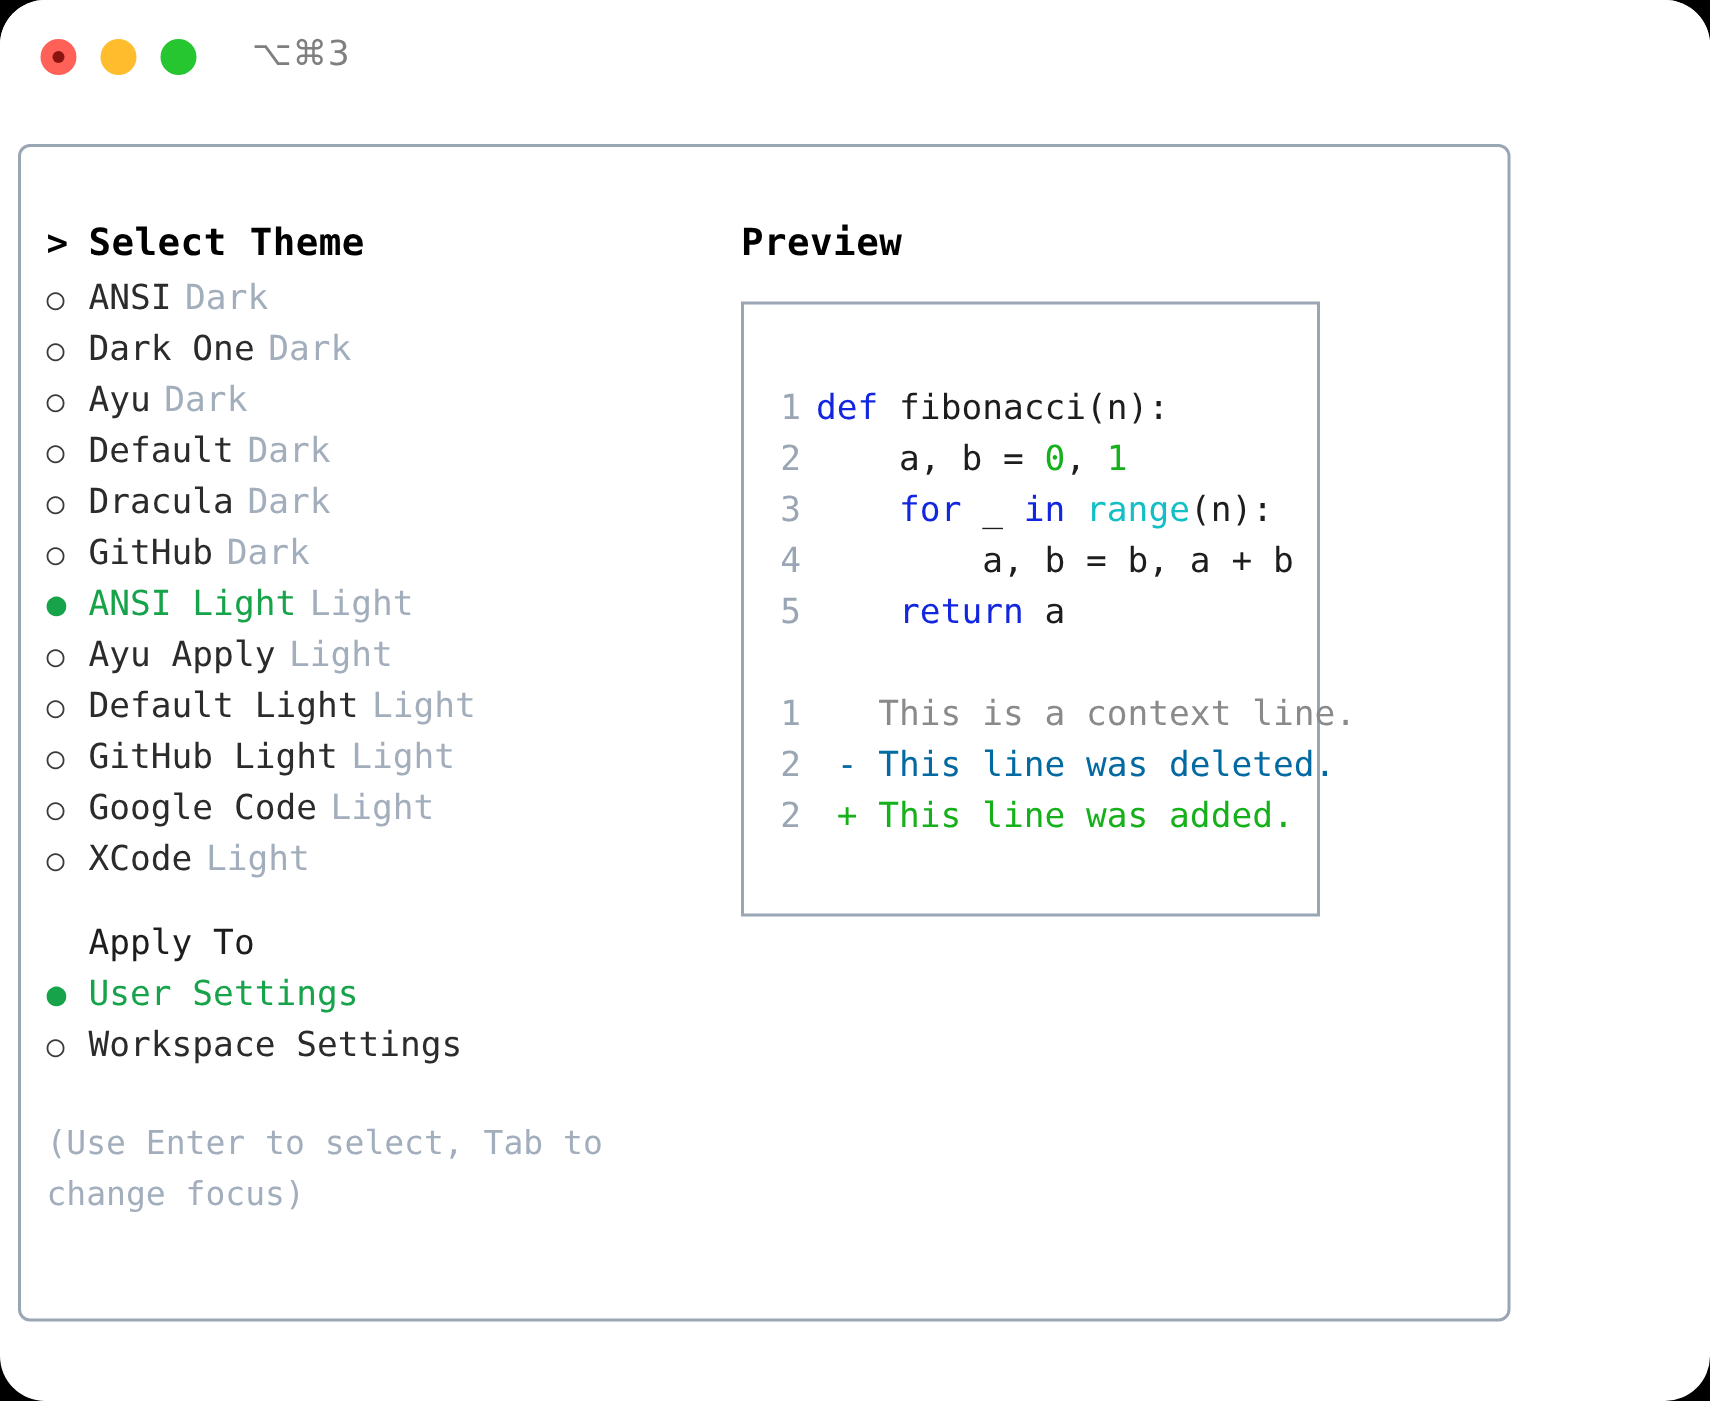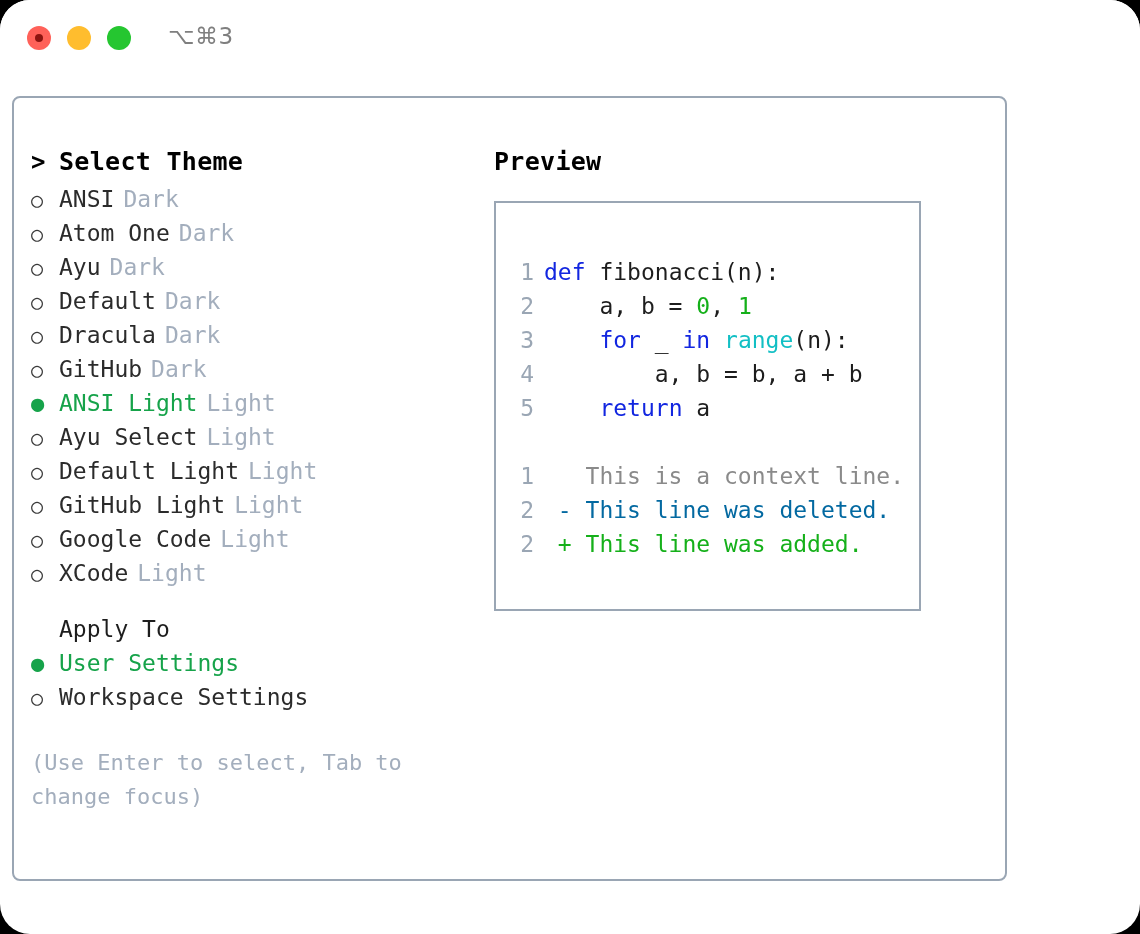--- a/index.html
+++ b/index.html
@@ -119,21 +119,21 @@
   }
   #preview-title {
     font-size: 25px;
     font-weight: bold;
     color: #000000;
     line-height: 40px;
     letter-spacing: 0.3px;
   }
   #preview-box {
     margin-top: 19px;
-    width: 427px;
+    width: 386px;
     height: 410px;
     border: 2px solid #9aa6b4;
     background: #ffffff;
     padding: 52px 0 0 14px;
   }
   .code-line {
     height: 34px;
     line-height: 34px;
     font-size: 23px;
     white-space: pre;
@@ -169,27 +169,27 @@
   <div id="card">
 
     <div id="left-pane">
 
       <div class="row header-row">
         <span class="marker">&gt;</span><span>Select Theme</span>
       </div>
 
       <div id="theme-items">
           <div class="row"><span class="marker">○</span><span class="theme-name">ANSI</span><span class="variant">Dark</span></div>
-          <div class="row"><span class="marker">○</span><span class="theme-name">Atom One</span><span class="variant">Dark</span></div>
+          <div class="row"><span class="marker">○</span><span class="theme-name">Dark One</span><span class="variant">Dark</span></div>
           <div class="row"><span class="marker">○</span><span class="theme-name">Ayu</span><span class="variant">Dark</span></div>
           <div class="row"><span class="marker">○</span><span class="theme-name">Default</span><span class="variant">Dark</span></div>
           <div class="row"><span class="marker">○</span><span class="theme-name">Dracula</span><span class="variant">Dark</span></div>
           <div class="row"><span class="marker">○</span><span class="theme-name">GitHub</span><span class="variant">Dark</span></div>
           <div class="row selected"><span class="marker sel">●</span><span class="theme-name">ANSI Light</span><span class="variant">Light</span></div>
-          <div class="row"><span class="marker">○</span><span class="theme-name">Ayu Select</span><span class="variant">Light</span></div>
+          <div class="row"><span class="marker">○</span><span class="theme-name">Ayu Apply</span><span class="variant">Light</span></div>
           <div class="row"><span class="marker">○</span><span class="theme-name">Default Light</span><span class="variant">Light</span></div>
           <div class="row"><span class="marker">○</span><span class="theme-name">GitHub Light</span><span class="variant">Light</span></div>
           <div class="row"><span class="marker">○</span><span class="theme-name">Google Code</span><span class="variant">Light</span></div>
           <div class="row"><span class="marker">○</span><span class="theme-name">XCode</span><span class="variant">Light</span></div>
         </div>
 
       <div class="spacer-22"></div>
 
       <div id="apply-label">Apply To</div>
 

